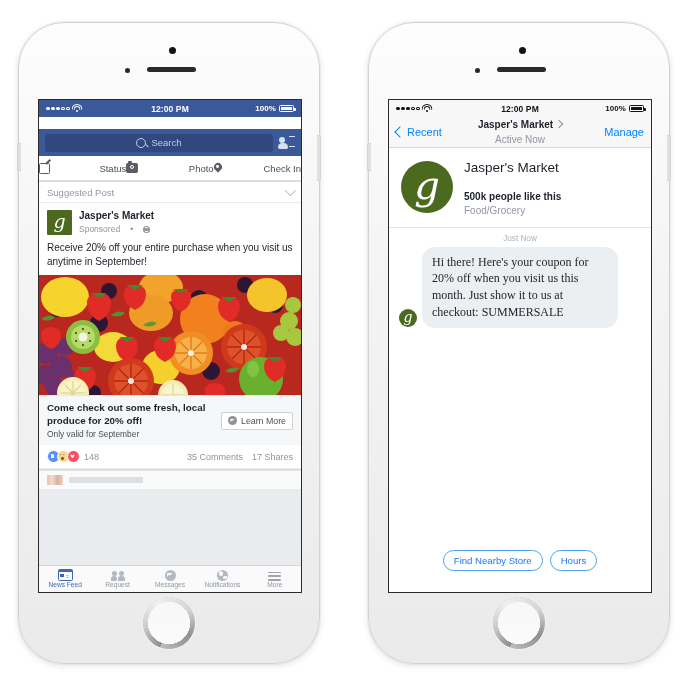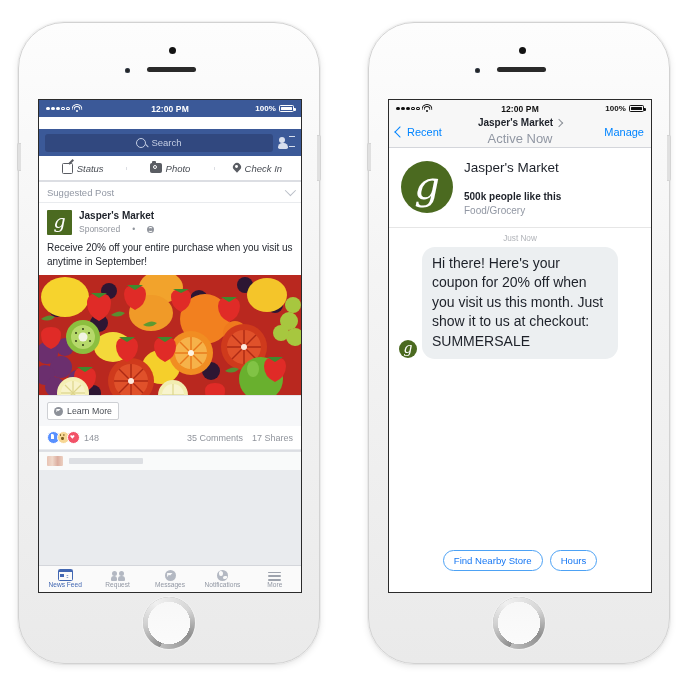--- a/index.html
+++ b/index.html
@@ -74,22 +74,22 @@
   .mag{width:8px;height:8px;border:1.3px solid #c3cde3;border-radius:50%;position:relative;display:inline-block;}
   .mag::after{content:"";position:absolute;width:3.5px;height:1.3px;background:#c3cde3;
     right:-3px;bottom:0;transform:rotate(45deg);border-radius:1px;}
   .req-icon{width:16px;height:14px;position:relative;flex:0 0 auto;}
   .req-icon .hd{position:absolute;width:6px;height:6px;border-radius:50%;background:#d8dfee;left:0;top:1px;}
   .req-icon .bd{position:absolute;width:10px;height:6px;border-radius:5px 5px 2px 2px;background:#d8dfee;left:-1px;top:7px;}
   .req-icon .ln{position:absolute;right:0;width:6px;height:1.3px;background:#d8dfee;}
   .req-icon .ln:nth-of-type(1){top:3px;} .req-icon .ln:nth-of-type(2){top:6.5px;} .req-icon .ln:nth-of-type(3){top:10px;}
 
   .fb-actions{height:24px;background:#fff;display:flex;align-items:center;border-bottom:1px solid #dcdee3;}
-  .fb-act{flex:1;display:flex;align-items:center;justify-content:center;gap:4px;
-    font-size:9.5px;color:#4b4f56;position:relative;font-style:italic;}
+  .fb-act{flex:1;display:flex;align-items:center;justify-content:space-between;gap:4px;
+    font-size:9.5px;color:#4b4f56;position:relative;}
   .fb-act + .fb-act::before{content:"";position:absolute;left:0;top:4px;bottom:4px;width:1px;background:#dcdee3;}
   .ic-status{width:9px;height:9px;border:1.2px solid #5a5d63;border-radius:1.5px;position:relative;}
   .ic-status::after{content:"";position:absolute;right:-2px;top:-2.5px;width:6px;height:1.6px;background:#5a5d63;transform:rotate(-45deg);}
   .ic-photo{width:10px;height:8px;border:1.3px solid #5a5d63;border-radius:1.5px;position:relative;background:#5a5d63;}
   .ic-photo::before{content:"";position:absolute;left:2.3px;top:1.2px;width:4.2px;height:4.2px;border-radius:50%;border:1.2px solid #fff;box-sizing:border-box;}
   .ic-photo::after{content:"";position:absolute;left:1px;top:-3px;width:4px;height:2px;background:#5a5d63;border-radius:1px 1px 0 0;}
   .ic-pin{width:8px;height:10px;position:relative;}
   .ic-pin::before{content:"";position:absolute;top:0;left:0;width:8px;height:8px;border-radius:50% 50% 50% 0;transform:rotate(-45deg);background:#5a5d63;}
   .ic-pin::after{content:"";position:absolute;top:2.4px;left:2.6px;width:2.8px;height:2.8px;border-radius:50%;background:#fff;}
 
@@ -97,21 +97,21 @@
   .card{background:#fff;border-top:1px solid #dcdee3;border-bottom:1px solid #dcdee3;}
   .sugg{height:20px;display:flex;align-items:center;justify-content:space-between;
     padding:0 8px;font-size:9.5px;color:#9197a3;background:#fff;border-bottom:1px solid #e9ebee;}
   .chev-d{width:7px;height:7px;border-right:1.3px solid #b9bec7;border-bottom:1.3px solid #b9bec7;transform:rotate(45deg) translateY(-2px);}
 
   .poster{display:flex;align-items:center;gap:7px;padding:7px 8px 5px;}
   .logo-sq{width:25px;height:25px;background:#4b6a20;flex:0 0 auto;position:relative;border-radius:1px;}
   .logo-g{position:absolute;inset:0;display:flex;align-items:center;justify-content:center;
     color:#fff;font-family:"DejaVu Serif","Liberation Serif",serif;font-style:italic;font-size:19px;line-height:1;padding-bottom:2px;}
   .pname{font-size:10px;font-weight:bold;color:#1d2129;line-height:1.25;}
-  .psub{font-size:8.5px;color:#90949c;display:flex;align-items:center;gap:3px;line-height:1.3;margin-top:1px;justify-content:space-between;}
+  .psub{font-size:8.5px;color:#90949c;display:flex;align-items:center;gap:10px;line-height:1.3;margin-top:1px;}
   .globe{width:7px;height:7px;border-radius:50%;background:#90949c;position:relative;display:inline-block;}
   .globe::after{content:"";position:absolute;inset:1px;border-radius:50%;border:.7px solid #fff;border-left-color:transparent;border-right-color:transparent;}
 
   .ptext{font-size:10px;color:#1d2129;line-height:1.35;padding:1px 8px 7px;}
 
   .photo{height:120px;position:relative;overflow:hidden;background:#c8302a;}
   .fruit{position:absolute;inset:0;}
 
   .linkbar{background:#f6f7f9;border-top:1px solid #e3e5e9;padding:6px 8px;display:flex;align-items:center;gap:6px;}
   .link-l{flex:1;min-width:0;}
@@ -180,35 +180,35 @@
 
   
   .msg-head{background:#f7f7f7;border-bottom:1px solid #d4d6db;height:30px;
     display:flex;align-items:center;padding:0 7px;}
   .mh-side{flex:0 0 auto;display:flex;align-items:center;gap:3px;color:#0084ff;font-size:11px;min-width:56px;}
   .mh-side.right{justify-content:flex-end;}
   .chev-l{width:7px;height:7px;border-left:1.7px solid #0084ff;border-bottom:1.7px solid #0084ff;transform:rotate(45deg);}
   .mh-mid{flex:1;text-align:center;line-height:1.15;}
   .mh-t{font-size:10px;font-weight:bold;color:#1d2129;display:flex;align-items:center;justify-content:center;gap:3px;}
   .chev-r{width:5px;height:5px;border-right:1.2px solid #8d9199;border-top:1.2px solid #8d9199;transform:rotate(45deg);}
-  .mh-s{font-size:13px;color:#9197a3;margin-top:4px;}
+  .mh-s{font-size:10px;color:#9197a3;margin-top:4px;}
 
   .biz{display:flex;align-items:center;gap:11px;padding:11px 12px;background:#fff;border-bottom:1px solid #e6e6e6;}
   .logo-rd{width:52px;height:52px;border-radius:50%;background:#4b6a20;position:relative;flex:0 0 auto;}
   .logo-rd .logo-g{font-size:40px;padding-bottom:4px;}
   .biz-n{font-size:13.5px;color:#1d2129;line-height:1.3;}
   .biz-l{font-size:10px;font-weight:bold;color:#1d2129;margin-top:14px;}
   .biz-c{font-size:10px;color:#9197a3;margin-top:3px;}
 
   .thread{background:#fff;position:relative;height:calc(100% - 17px - 30px - 75px - 30px - 22px);}
   .just-now{text-align:center;font-size:8.2px;color:#b0b3b8;padding:6px 0 4px;}
   .bubble-row{display:flex;align-items:flex-end;gap:5px;padding:0 10px;}
   .b-av{width:18px;height:18px;border-radius:50%;background:#4b6a20;position:relative;flex:0 0 auto;margin-bottom:1px;}
   .b-av .logo-g{font-size:14px;padding-bottom:1px;}
-  .bubble{background:#eceff1;border-radius:13px;padding:7px 10px;font-size:14px;color:#1d2129;line-height:1.4;max-width:176px;}
+  .bubble{background:#eceff1;border-radius:13px;padding:7px 10px;font-size:12px;color:#1d2129;line-height:1.4;max-width:176px;font-family:Liberation Serif, serif;}
 
   .quickreplies{display:flex;align-items:center;justify-content:center;gap:7px;height:30px;background:#fff;}
   .qr{border:1px solid #4da2f5;border-radius:13px;color:#1878f3;font-size:9.6px;padding:4px 10px;background:#fff;white-space:nowrap;}
 
   .composer{height:22px;background:#fbfbfb;border-top:1px solid #e1e1e1;display:flex;align-items:center;justify-content:center;}
   .composer span{font-size:10px;color:#a0a3a8;}
 </style>
 </head>
 <body>
 
@@ -429,20 +429,24 @@
                   <path d="M72 40 q8 -6 14 -2 q-6 6 -14 2z"></path>
                   <path d="M104 50 q8 -6 14 -2 q-6 6 -14 2z"></path>
                   <path d="M186 96 q8 -6 14 -2 q-6 6 -14 2z"></path>
                   <path d="M2 44 q8 -6 14 -2 q-6 6 -14 2z"></path>
                 </g>
               </svg>
             </div>
           </div>
 
           <div class="linkbar">
+            <div class="link-l">
+              <div class="link-t">Come check out some fresh, local produce for 20% off!</div>
+              <div class="link-s">Only valid for September</div>
+            </div>
             <div class="learn">
               <span class="mbl"></span>
               <span>Learn More</span>
             </div>
           </div>
 
           <div class="stats">
             <div class="reacts">
               <span class="rx">
                 <i class="like"></i>

